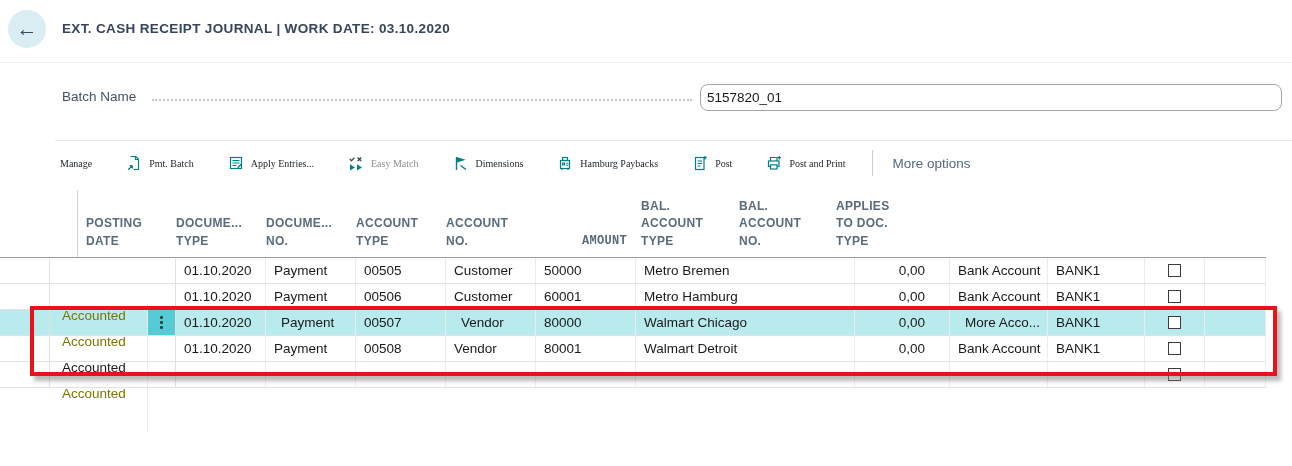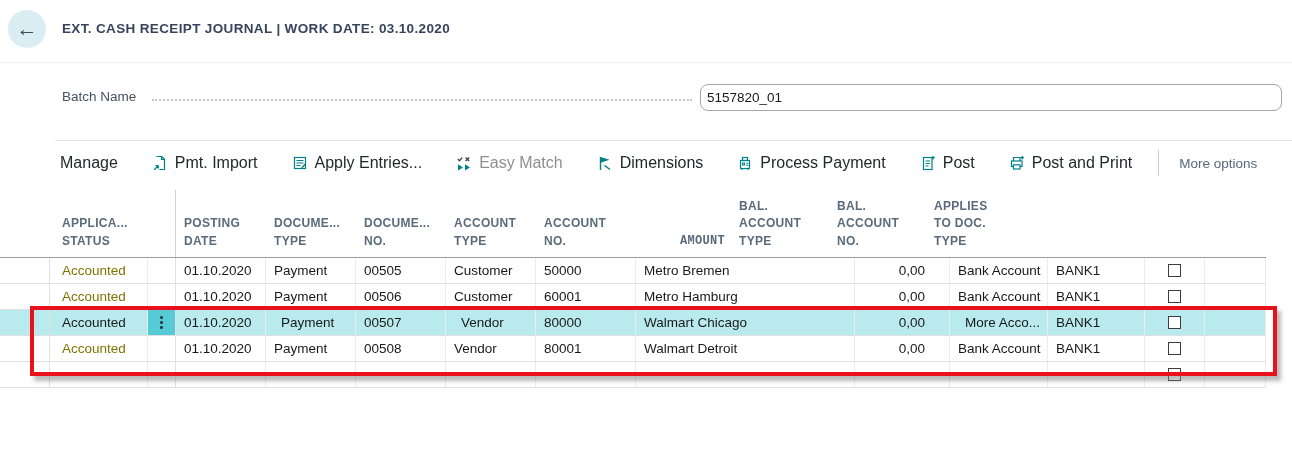--- a/index.html
+++ b/index.html
@@ -18,22 +18,22 @@
   .batch-label{position:absolute;left:62px;top:89px;font-size:13.5px;color:#45515f;}
   .batch-leader{position:absolute;left:152px;top:99px;width:540px;height:0;
     border-bottom:2px dotted #c6c6c6;}
   .batch-input{position:absolute;left:700px;top:84px;width:582px;height:27px;
     border:1px solid #a6a6a6;border-radius:8px;font-family:"Liberation Sans",sans-serif;
     font-size:13.5px;padding:0 6px;color:#191919;box-sizing:border-box;background:#fff;outline:none;}
 
   
   .toolbar-rule{position:absolute;left:55px;top:140px;width:1237px;height:1px;background:#e4e6e9;}
   .toolbar{position:absolute;left:60px;top:149px;height:28px;display:flex;align-items:center;}
-  .tb-item{display:flex;align-items:center;gap:7px;font-size:16px;color:#23282d;
-    cursor:pointer;white-space:nowrap;margin-right:34px;}
+  .tb-item{display:flex;align-items:center;gap:7px;font-size:10px;color:#23282d;
+    cursor:pointer;white-space:nowrap;margin-right:34px;font-family:Liberation Serif, serif;}
   .tb-item.disabled .tb-label{color:#8f8f8f;}
   .tb-icon{width:16px;height:16px;display:inline-flex;flex:none;}
   .tb-icon svg{width:16px;height:16px;}
   .tb-divider{width:1px;height:26px;background:#c9cdd2;margin:0 20px 0 -8px;}
   .tb-more{font-size:13.5px;color:#56687e;cursor:pointer;white-space:nowrap;}
 
   
   .grid{position:absolute;left:0;top:190px;width:1266px;}
   .grid-header{display:flex;height:68px;border-bottom:1px solid #9aa0a6;box-sizing:border-box;}
   .hcell{box-sizing:border-box;display:flex;align-items:flex-end;padding:0 6px 7px 8px;
@@ -42,21 +42,21 @@
   .hcell.right{justify-content:flex-end;text-align:right;font-family:Liberation Mono, monospace;}
   .hcell.c-status{padding-left:12px;}
   .hcell.menu{border-right:1px solid #cfd2d6;cursor:default;}
   .row{display:flex;height:26px;box-sizing:border-box;border-bottom:1px solid #e0e1e3;background:#fff;}
   .row.selected{background:#b9eaee;}
   .cell{box-sizing:border-box;height:100%;display:flex;align-items:center;
     padding:0 6px 0 8px;font-size:13.5px;color:#191919;border-right:1px solid #ebecee;
     overflow:hidden;white-space:nowrap;cursor:default;}
   .cell.right{justify-content:flex-end;padding-right:24px;}
   .cell.selector{border-right:1px solid #e0e1e3;padding:0;}
-  .cell.c-status{color:#7d7400;padding-left:12px;}
+  .cell.c-status{color:#7d7400;padding-left:12px;margin-top:45px;}
   .row.selected .cell.c-status{color:#191919;}
   .cell.menu{padding:0;justify-content:center;border-right:1px solid #e0e1e3;}
   .row.selected .cell.menu{background:#55cbd5;}
   .row.selected .cell.c-document_type,
   .row.selected .cell.c-account_type,
   .row.selected .cell.c-bal_account_type{padding-left:15px;}
   .menu-dots{display:none;flex-direction:column;gap:2.5px;cursor:pointer;}
   .row.selected .menu-dots{display:flex;}
   .menu-dots i{width:2.6px;height:2.6px;border-radius:50%;background:#2e3a44;display:block;}
   .cell.c-correction{justify-content:center;padding:0;}
@@ -89,21 +89,21 @@
         <span class="tb-label">Manage</span>
       </div>
       <div class="tb-item">
         <span class="tb-icon">
           <svg viewBox="0 0 16 16" fill="none">
             <path d="M4.5 1.5h5.2l2.8 2.8v10.2h-5" stroke="#008089" stroke-width="1.2"></path>
             <path d="M9.5 1.5v3h3" stroke="#008089" stroke-width="1.2"></path>
             <path d="M2.2 14.8l4.1-4.1M6.3 10.7H3.6m2.7 0v2.7" stroke="#008089" stroke-width="1.3"></path>
           </svg>
         </span>
-        <span class="tb-label">Pmt. Import</span>
+        <span class="tb-label">Pmt. Batch</span>
       </div>
       <div class="tb-item">
         <span class="tb-icon">
           <svg viewBox="0 0 16 16" fill="none">
             <rect x="2.5" y="2.5" width="11" height="11" stroke="#008089" stroke-width="1.2"></rect>
             <path d="M4.5 5.5h7M4.5 8h7M4.5 10.5h4" stroke="#008089" stroke-width="1.1"></path>
             <path d="M9.8 12.7l3.4-3.4" stroke="#008089" stroke-width="1.4"></path>
           </svg>
         </span>
         <span class="tb-label">Apply Entries...</span>
@@ -130,21 +130,21 @@
         <span class="tb-label">Dimensions</span>
       </div>
       <div class="tb-item">
         <span class="tb-icon">
           <svg viewBox="0 0 16 16" fill="none">
             <rect x="3.5" y="5.5" width="9" height="8" stroke="#008089" stroke-width="1.2"></rect>
             <rect x="5.5" y="2.5" width="5" height="3" stroke="#008089" stroke-width="1.2"></rect>
             <path d="M5.5 8h2v2h-2zM9.2 8.2h2.2M9.2 10.2h2.2M5 13.5V15M11 13.5V15" stroke="#008089" stroke-width="1.1"></path>
           </svg>
         </span>
-        <span class="tb-label">Process Payment</span>
+        <span class="tb-label">Hamburg Paybacks</span>
       </div>
       <div class="tb-item">
         <span class="tb-icon">
           <svg viewBox="0 0 16 16" fill="none">
             <rect x="3.5" y="2.5" width="8.5" height="12" stroke="#008089" stroke-width="1.2"></rect>
             <path d="M5.5 6h4.5M5.5 8.5h4.5M5.5 11h3" stroke="#008089" stroke-width="1.1"></path>
             <path d="M13 1v3.4M11.3 2.7h3.4" stroke="#008089" stroke-width="1.3"></path>
           </svg>
         </span>
         <span class="tb-label">Post</span>
@@ -160,22 +160,20 @@
         </span>
         <span class="tb-label">Post and Print</span>
       </div>
       <div class="tb-divider"></div>
       <div class="tb-more">More options</div>
     </div>
 
   <div class="grid">
     <div class="grid-header" id="grid-header">
         <div class="hcell c-selector" style="width: 50px;"></div>
-        <div class="hcell c-status" style="width: 98px;">APPLICA...
-STATUS</div>
         <div class="hcell c-menu menu" style="width: 28px;"></div>
         <div class="hcell c-posting_date" style="width: 90px;">POSTING
 DATE</div>
         <div class="hcell c-document_type" style="width: 90px;">DOCUME...
 TYPE</div>
         <div class="hcell c-document_no" style="width: 90px;">DOCUME...
 NO.</div>
         <div class="hcell c-account_type" style="width: 90px;">ACCOUNT
 TYPE</div>
         <div class="hcell c-account_no" style="width: 100px;">ACCOUNT

